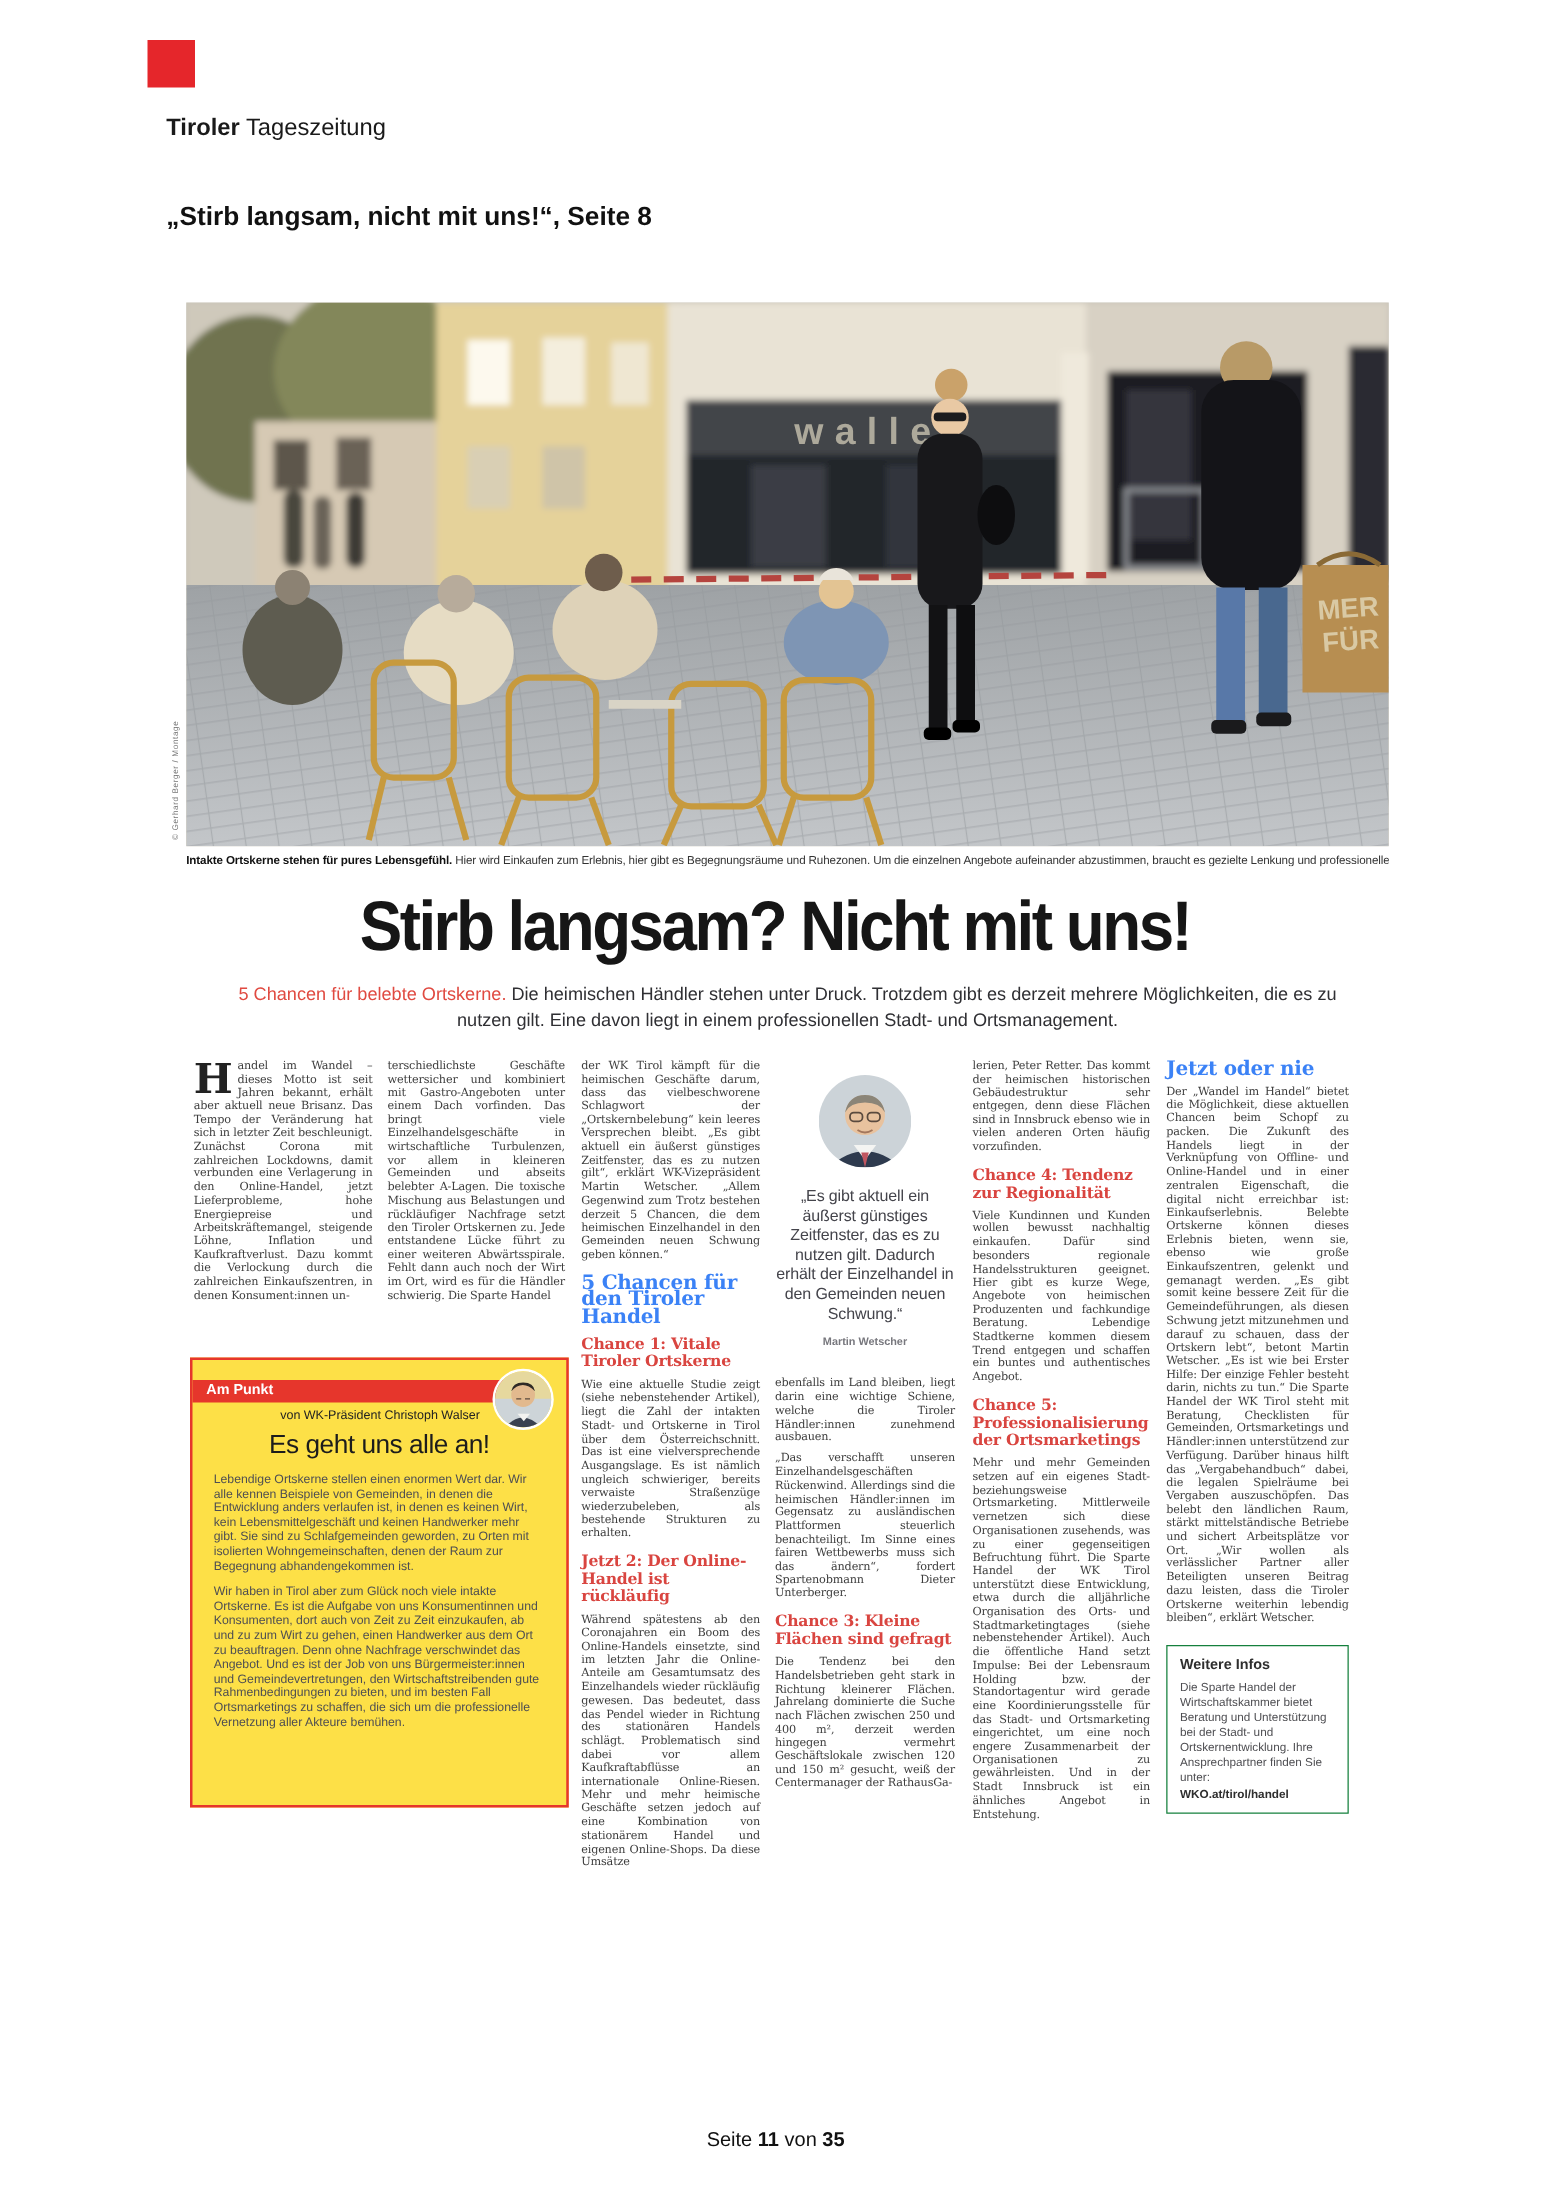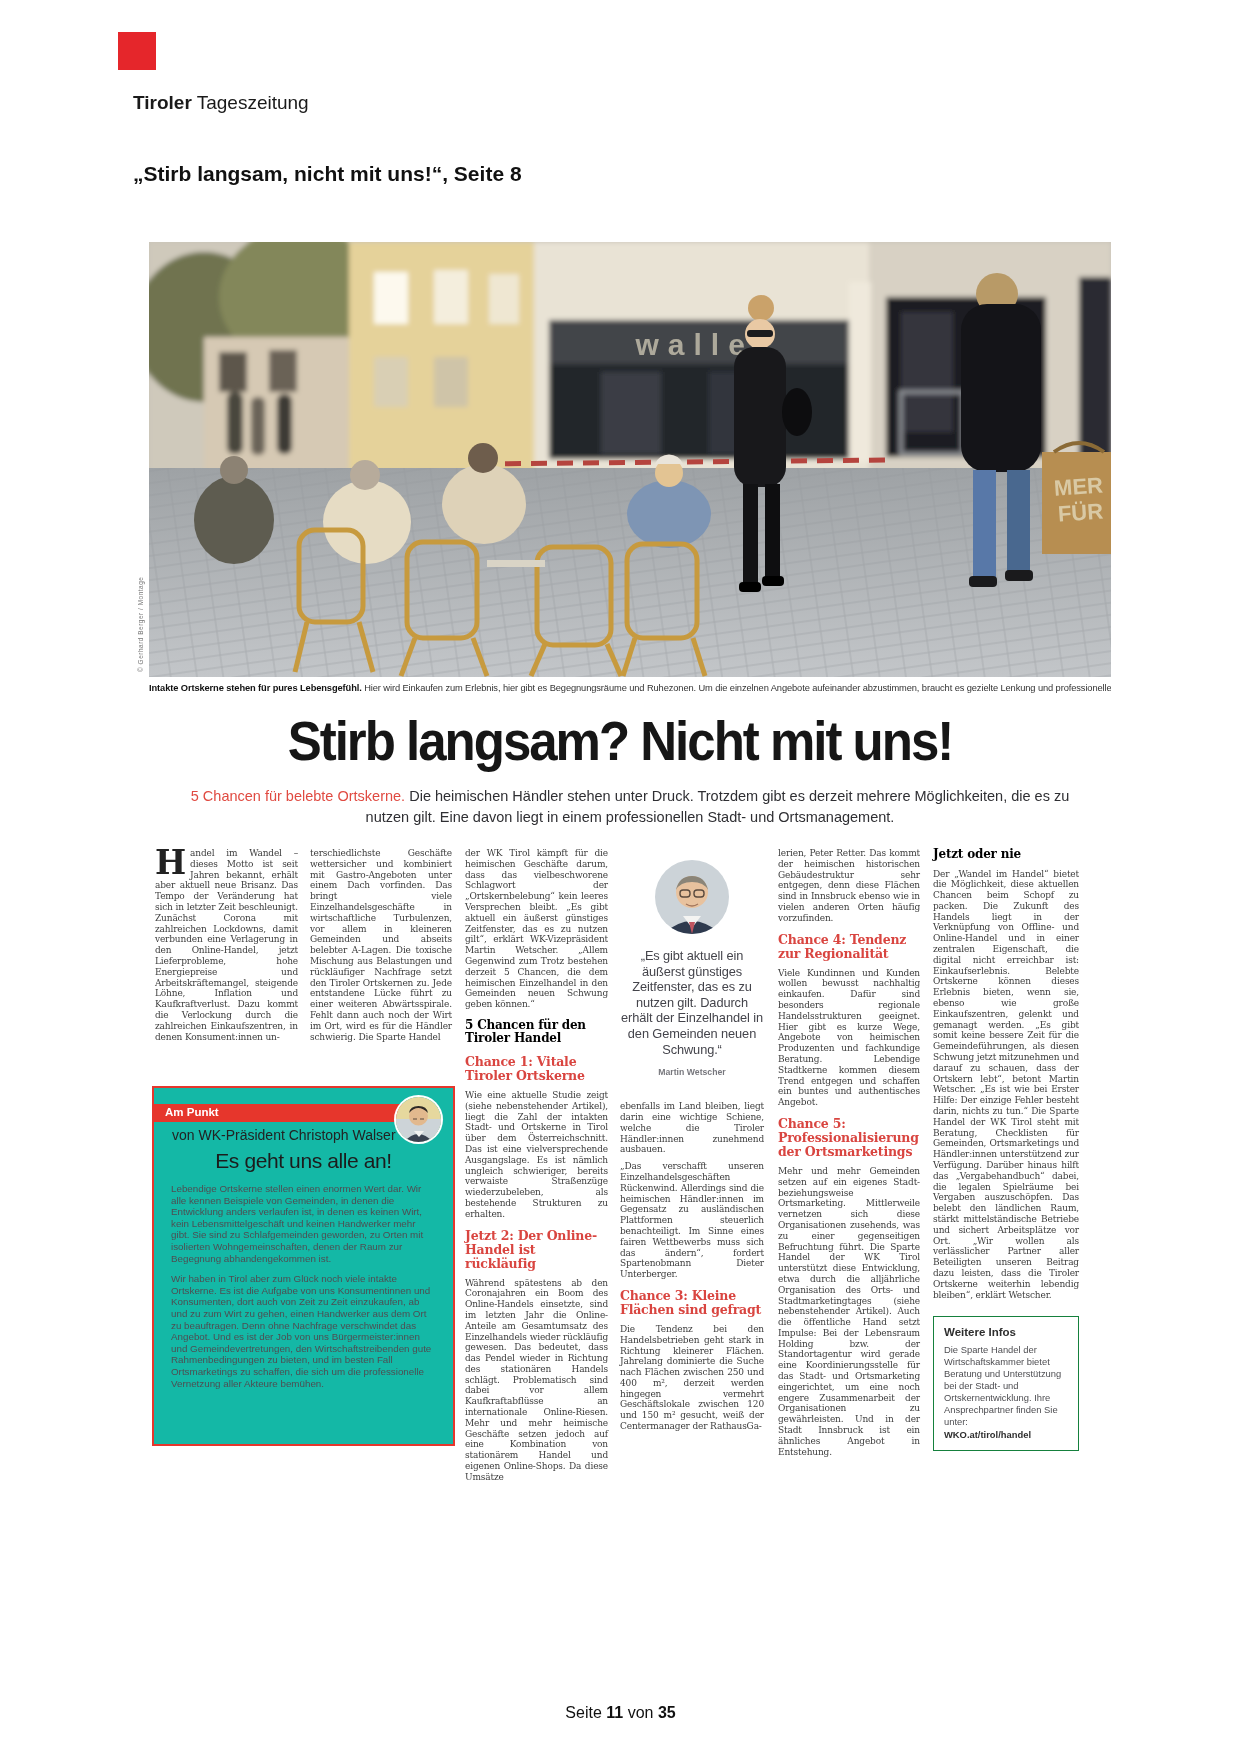--- a/index.html
+++ b/index.html
@@ -29,39 +29,39 @@
 
   
   .body{position:absolute;left:155px;top:824px;width:925px;height:640px;}
   .col{position:absolute;top:0;}
   .c1{left:0;width:143px;}  .c2{left:155px;width:142px;} .c3{left:310px;width:143px;}
   .c4{left:465px;width:144px;} .c5{left:623px;width:142px;} .c6{left:778px;width:146px;}
   .bt{font-family:"DejaVu Serif",serif;font-size:9px;line-height:10.8px;letter-spacing:-0.15px;
       color:#3d3d3d;text-align:justify;margin:0 0 6px 0;}
   .dropcap{float:left;font-family:"DejaVu Serif",serif;font-weight:bold;font-size:33px;
       line-height:27px;color:#222;margin:1px 4px 0 0;}
-  .h-black{font-family:"DejaVu Serif",serif;font-weight:bold;font-size:12px;line-height:13.5px;
-      color:#000000;margin:9px 0 7px 0;letter-spacing:-0.2px;}
+  .h-black{font-family:"DejaVu Serif",serif;font-weight:bold;font-size:16px;line-height:13.5px;
+      color:#3b82f6;margin:9px 0 7px 0;letter-spacing:-0.2px;}
   .h-red{font-family:"DejaVu Serif",serif;font-weight:bold;font-size:12.5px;line-height:14px;
       color:#d94540;margin:9px 0 7px 0;letter-spacing:-0.2px;}
 
   
   .pq{text-align:center;margin-bottom:24px;}
   .pq-portrait{width:74px;height:74px;border-radius:50%;overflow:hidden;display:inline-block;margin:12px 0 10px 0;}
   .pq-text{font-size:12.8px;line-height:15.6px;color:#44444b;font-weight:500;letter-spacing:-0.1px;}
   .pq-author{font-size:8.7px;font-weight:bold;color:#77777d;margin-top:10px;}
 
   
   .ap-box{position:absolute;left:-3px;top:238px;width:303px;height:360px;border:2.5px solid #e6362c;
-      background:#14b8a6;padding:16px 17px 0 17px;box-sizing:border-box;}
+      background:#fde047;padding:16px 17px 0 17px;box-sizing:border-box;}
   .ap-banner{position:relative;margin-left:-17px;width:250px;height:18px;background:#e6362c;}
   .ap-banner span{position:absolute;left:11px;top:2px;font-size:11.5px;font-weight:bold;color:#fff;}
   .ap-portrait{position:absolute;right:12px;top:9px;width:45px;height:45px;border-radius:50%;overflow:hidden;
       box-shadow:0 0 0 2px #fff;}
-  .ap-byline{font-size:14px;color:#222;margin:5px 0 6px 1px;}
+  .ap-byline{font-size:10px;color:#222;margin:5px 0 6px 1px;text-align:center;}
   .ap-title{font-size:21px;font-weight:400;color:#1c1c1c;text-align:center;letter-spacing:-0.4px;margin:2px 0 10px 0;}
   .ap-p{font-size:9.8px;line-height:11.6px;color:#4e4e52;margin:0 0 9px 0;}
 
   
   .info-box{margin-top:16px;border:1px solid #15803d;padding:9px 10px 10px 10px;}
   .ib-title{font-size:11.5px;font-weight:bold;color:#2e2e2e;margin-bottom:6px;}
   .ib-text{font-size:9.4px;line-height:12px;color:#4e4e52;}
   .ib-link{font-size:9.4px;font-weight:bold;color:#2e2e2e;margin-top:1px;}
 
   .footer{position:absolute;left:0;top:1680px;width:1241px;text-align:center;font-size:16px;color:#111;}

